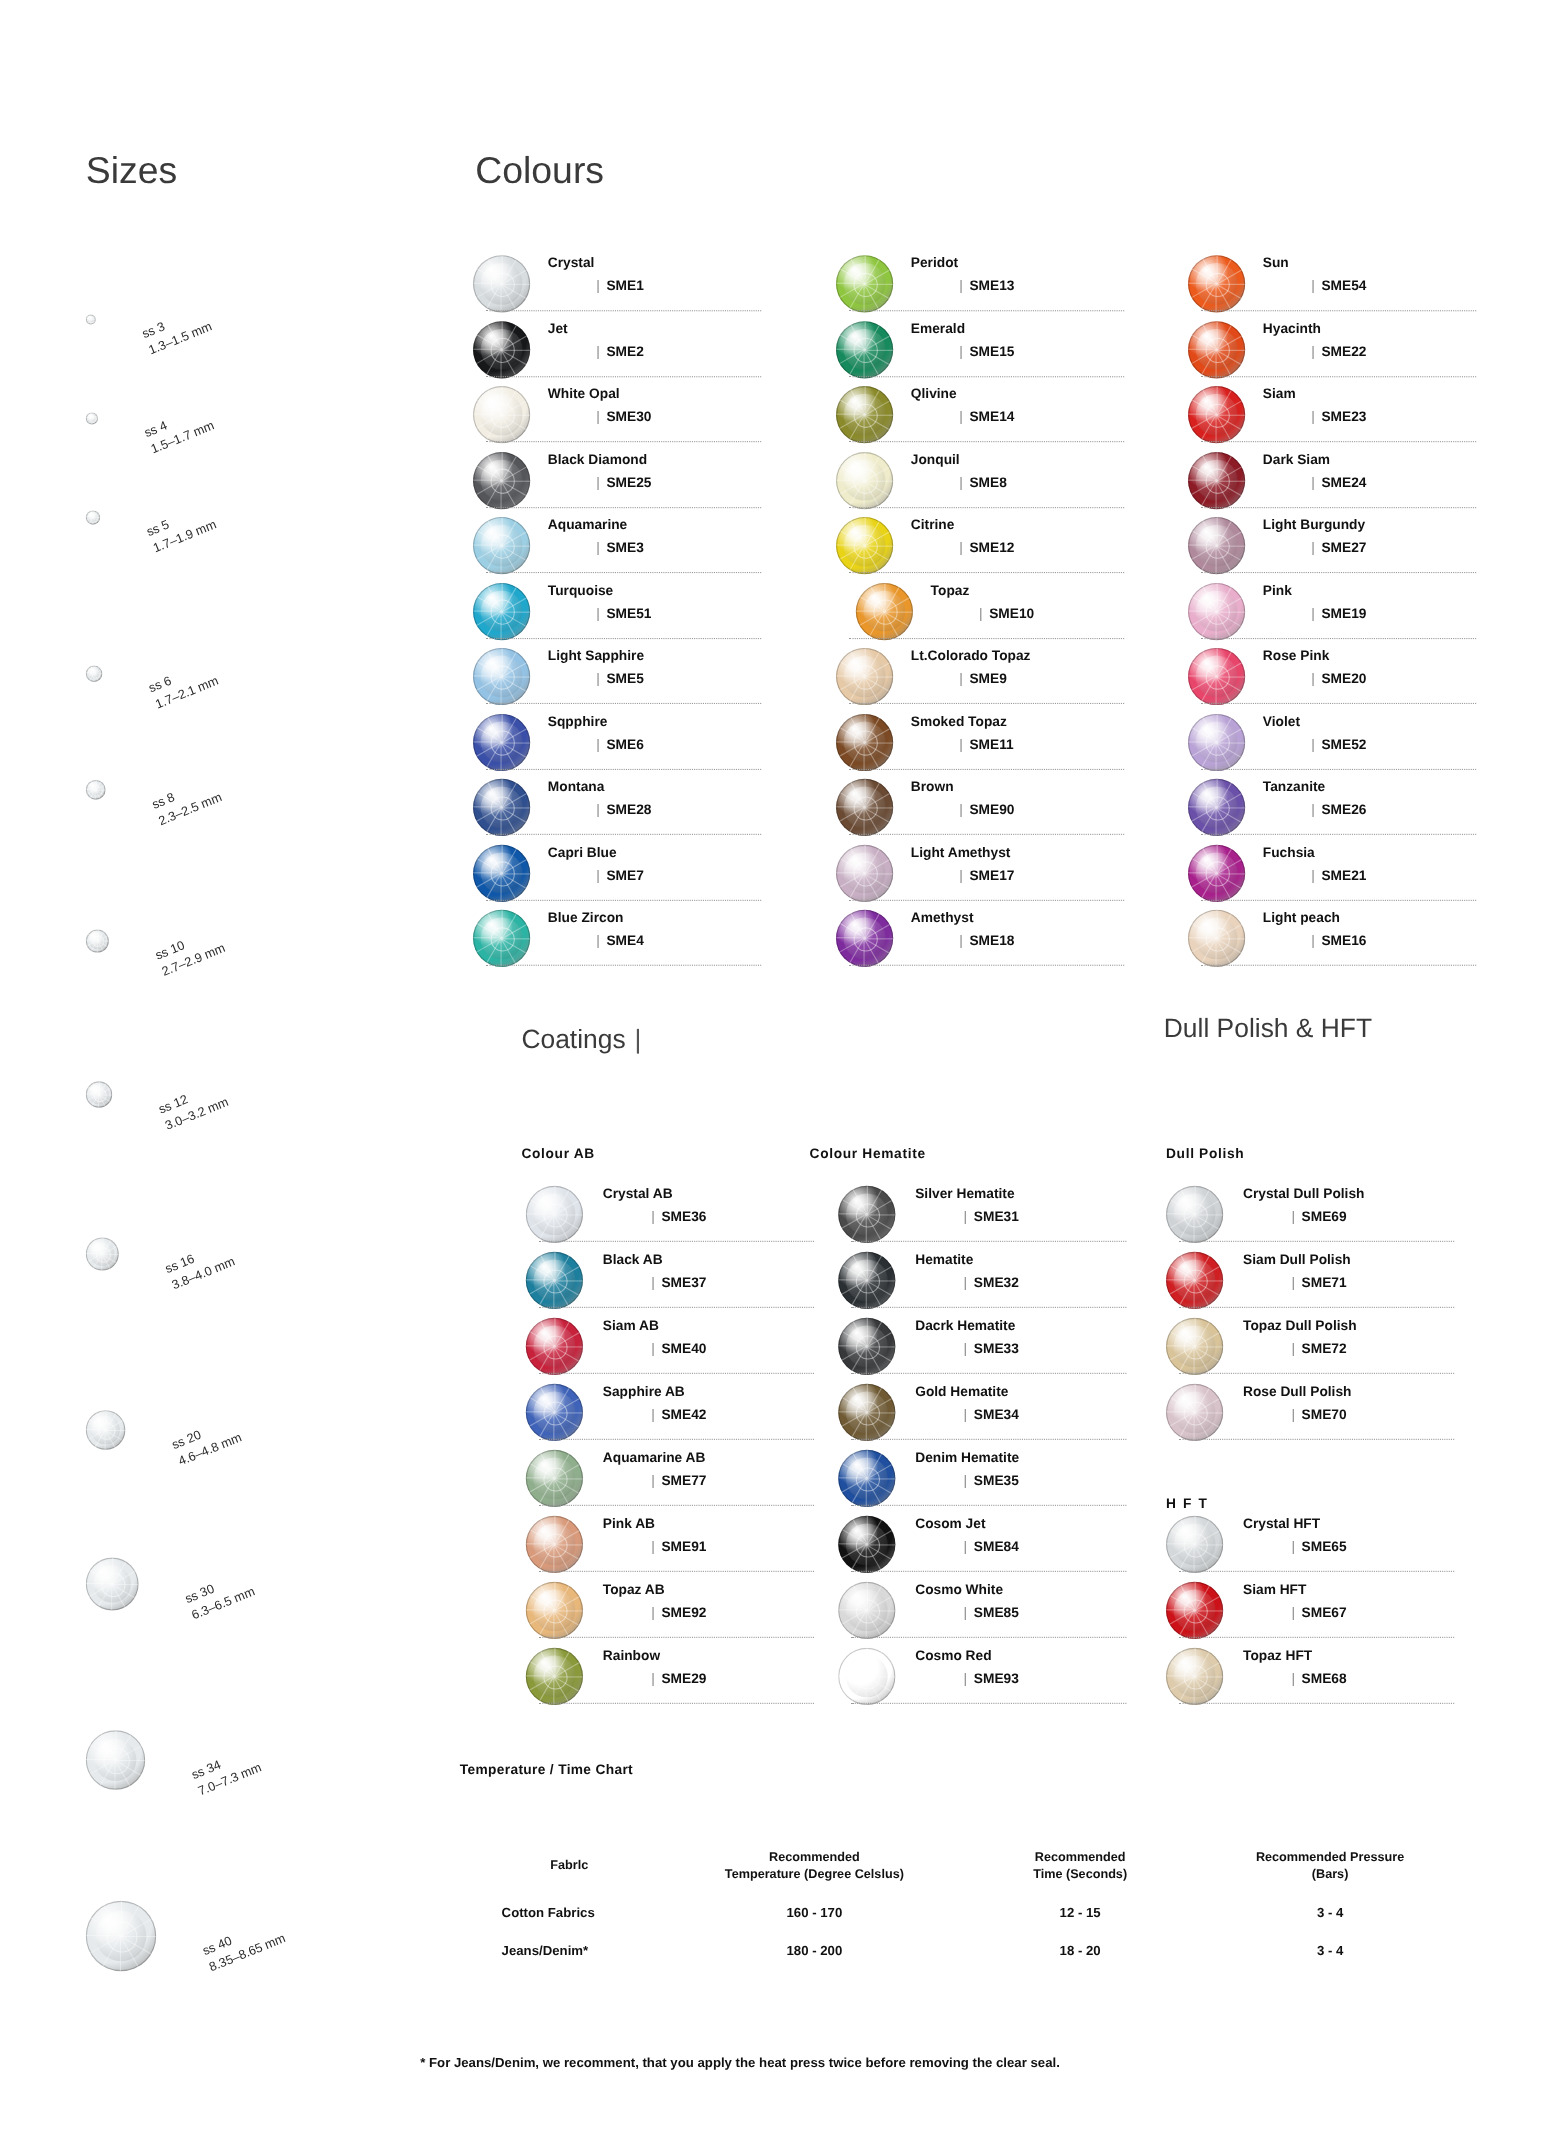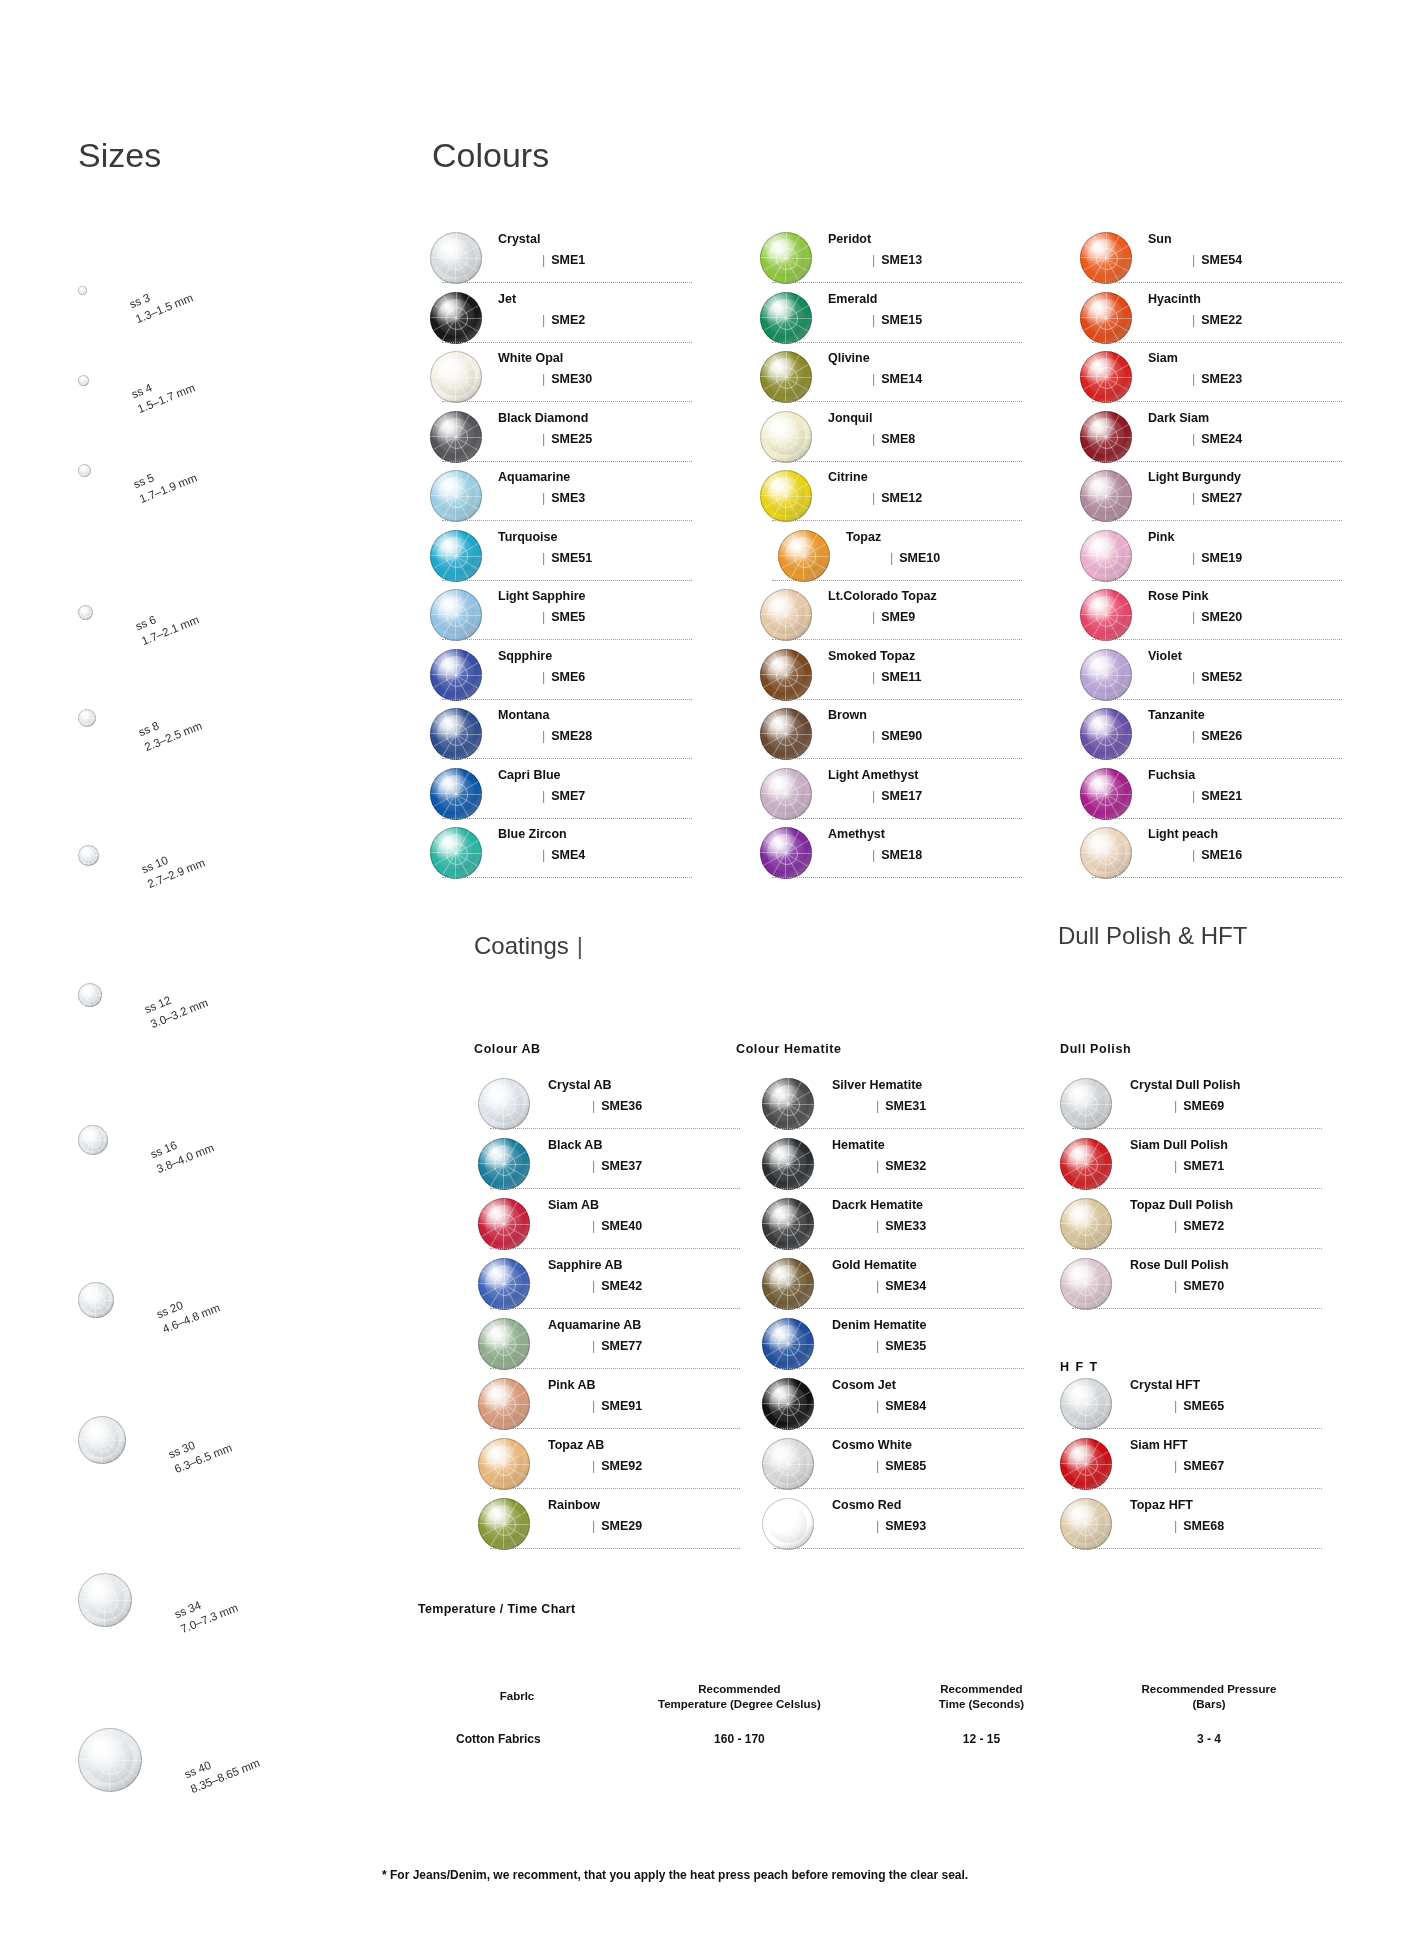--- a/index.html
+++ b/index.html
@@ -1577,18 +1577,24 @@
         </th>
       </tr>
     </thead>
     <tbody id="temp-body">
         <tr>
           <td class="fab">Cotton Fabrics</td>
           <td>160 - 170</td>
           <td>12 - 15</td>
           <td>3 - 4</td>
         </tr>
+        <tr>
+          <td class="fab">Jeans/Denim*</td>
+          <td>180 - 200</td>
+          <td>18 - 20</td>
+          <td>3 - 4</td>
+        </tr>
       </tbody>
   </table>
 
-  <div class="foot-note">* For Jeans/Denim, we recomment, that you apply the heat press peach before removing the clear seal.</div>
+  <div class="foot-note">* For Jeans/Denim, we recomment, that you apply the heat press twice before removing the clear seal.</div>
 
 </div>
 
 </body></html>

